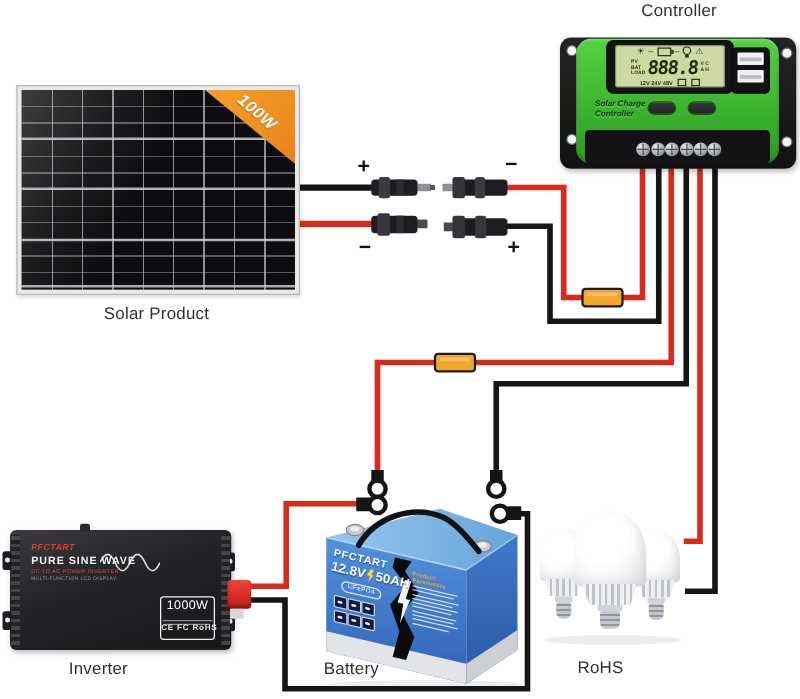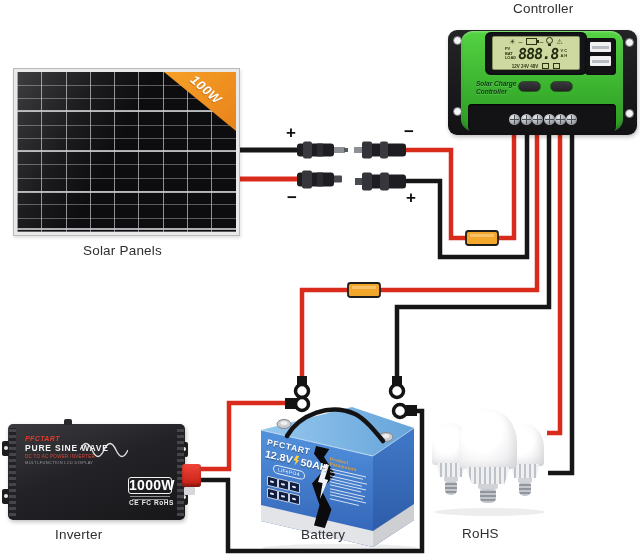--- a/index.html
+++ b/index.html
@@ -72,22 +72,22 @@
             background:linear-gradient(160deg,#3a3a3f 0%,#232327 45%,#17171a 100%);
             box-shadow:1px 2px 4px rgba(0,0,0,.25);}
   .inv-rib{position:absolute;top:4px;bottom:4px;width:7px;
            background:repeating-linear-gradient(0deg,#45454c 0 3px,#222226 3px 6px);}
   .inv-tab{position:absolute;width:8px;height:15px;background:#1d1d20;border-radius:2px;}
   .inv-tab::after{content:"";position:absolute;left:2px;top:5px;width:4px;height:4px;border-radius:50%;background:#e8e8e8;}
   .inv-brand{position:absolute;left:17px;top:11px;color:#e23b2e;font-weight:bold;font-style:italic;font-size:7px;letter-spacing:.4px;}
   .inv-title{position:absolute;left:17px;top:19px;color:#f2f2f2;font-weight:bold;font-size:8.5px;letter-spacing:.8px;}
   .inv-sub{position:absolute;left:17px;top:29.5px;color:#d8493c;font-size:4.5px;letter-spacing:.3px;}
   .inv-sub2{position:absolute;left:17px;top:35.5px;color:#97979c;font-size:4px;letter-spacing:.3px;}
-  .inv-powerbox{position:absolute;left:120px;top:53px;width:44px;height:17px;border:1.5px solid #f2f2f2;
-                border-radius:3px;box-sizing:border-box;color:#fff;font-weight:bold;font-size:14px;
+  .inv-powerbox{position:absolute;left:120px;top:53px;width:44px;height:35px;border:1.5px solid #f2f2f2;
+                border-radius:3px;box-sizing:border-box;color:#fff;font-weight:normal;font-size:10px;
                 text-align:center;line-height:14px;letter-spacing:.3px;}
   .inv-line{position:absolute;height:1px;background:#8f8f94;}
   .inv-certs{position:absolute;left:121px;top:75px;color:#e8e8e8;font-size:6.5px;font-weight:bold;letter-spacing:.6px;}
   .inv-antenna{position:absolute;left:56px;top:-5px;width:8px;height:6px;background:#2a2a2e;border-radius:2px 2px 0 0;}
   .inv-redterm{position:absolute;left:174px;top:40px;width:19px;height:23px;border-radius:3px;
                background:linear-gradient(180deg,#f04438,#c21f15);box-shadow:inset 0 -3px 3px rgba(0,0,0,.3);}
   .inv-graytab{position:absolute;left:176px;top:63px;width:11px;height:8px;background:#d8d8da;border-radius:1px;}
 
   
   .bat-label{position:absolute;left:264px;top:434px;width:106px;height:80px;
@@ -221,23 +221,23 @@
       <rect x="285" y="398" width="12" height="11" fill="#141414"></rect>
       <circle cx="302" cy="404" r="6.5" fill="#fff" stroke="#141414" stroke-width="3.5"></circle>
     </g>
     <g>
       <rect x="406" y="405" width="11" height="11" fill="#141414"></rect>
       <circle cx="400" cy="411" r="6.5" fill="#fff" stroke="#141414" stroke-width="3.5"></circle>
     </g>
   </svg>
 
   <div class="caption" style="left:513px;top:1px;">Controller</div>
-  <div class="caption" style="left:83px;top:243px;">Solar Panels</div>
+  <div class="caption" style="left:83px;top:243px;">Solar Product</div>
   <div class="caption" style="left:55px;top:527px;">Inverter</div>
-  <div class="caption" style="left:259px;top:527px;margin-left:42px;">Battery</div>
+  <div class="caption" style="left:259px;top:527px;">Battery</div>
   <div class="caption" style="left:462px;top:526px;">RoHS</div>
 
   <div class="pol" style="left:286px;top:124px;">+</div>
   <div class="pol" style="left:287px;top:189px;">−</div>
   <div class="pol" style="left:404px;top:123px;">−</div>
   <div class="pol" style="left:406px;top:189px;">+</div>
 
   <div class="panel">
     <div class="panel-cells">
       <div class="panel-sep" style="top:38px;"></div>

